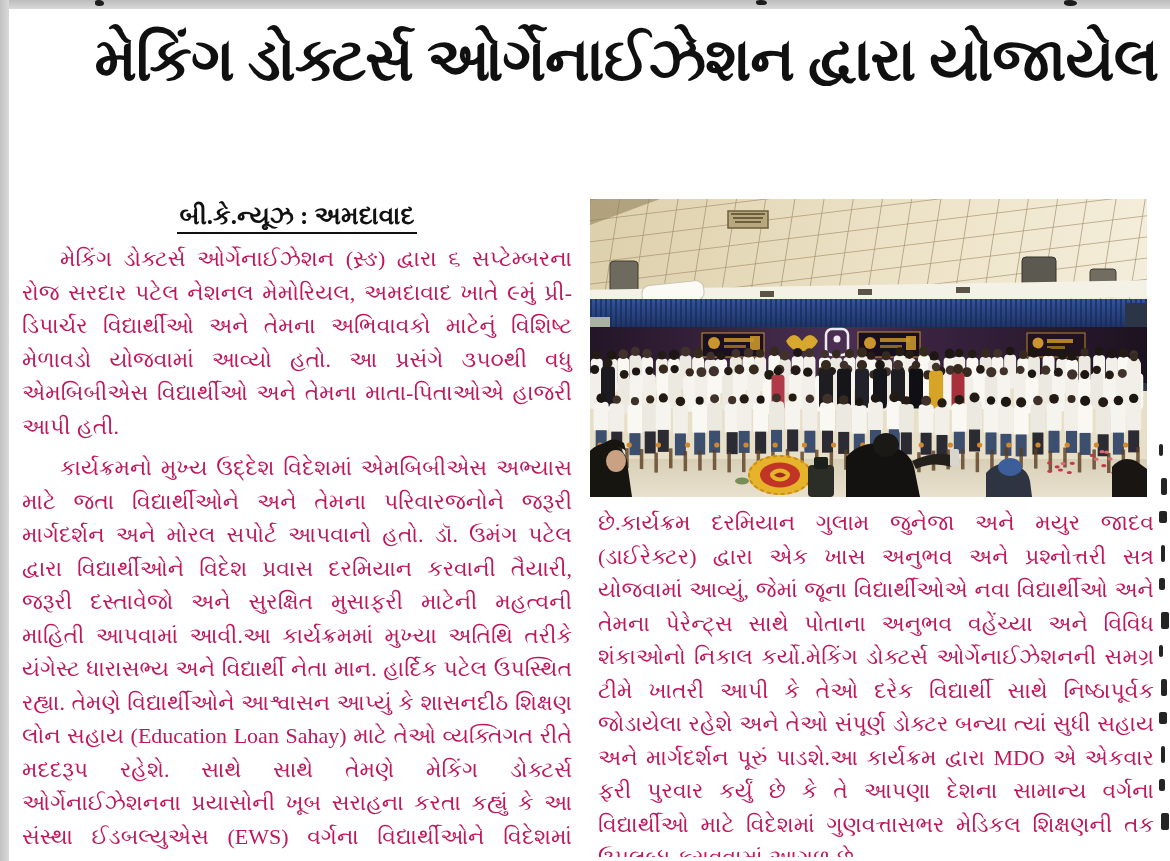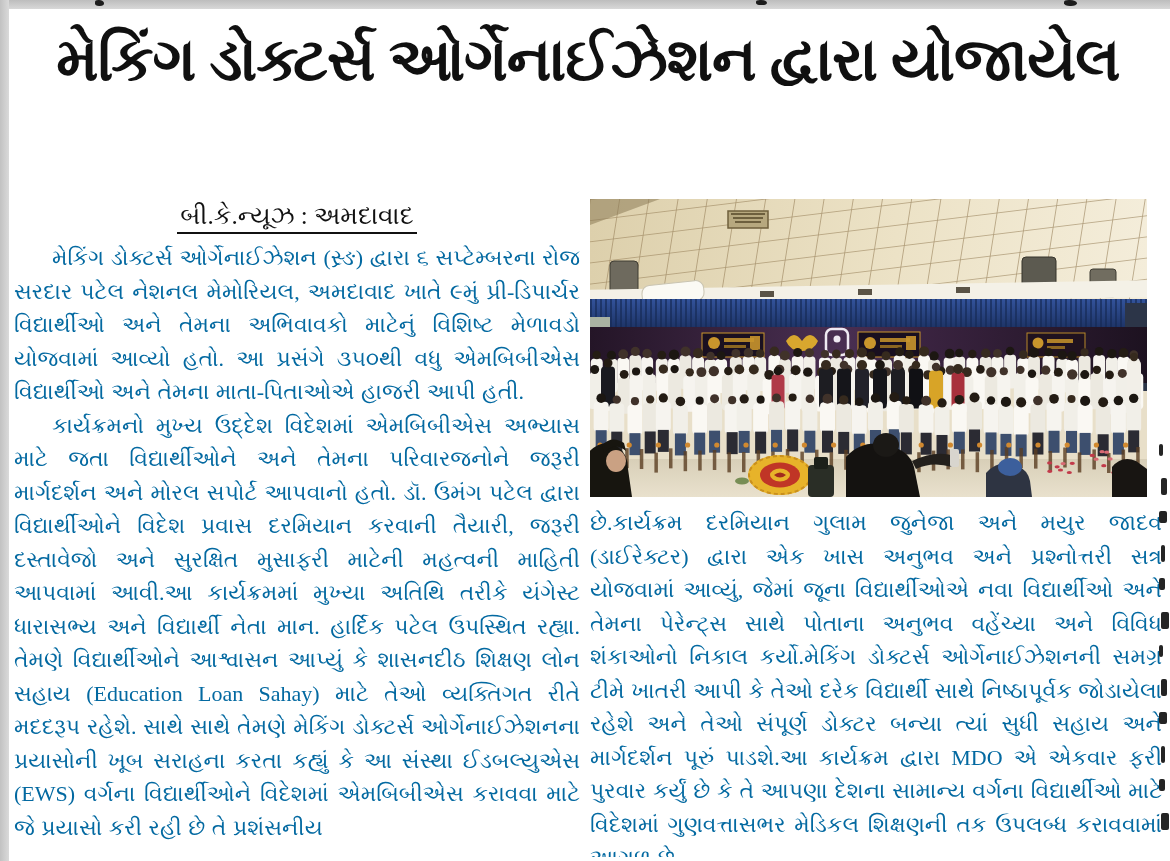--- a/index.html
+++ b/index.html
@@ -8,34 +8,34 @@
     background:#ffffff;
     font-family:"Liberation Serif","DejaVu Serif",serif;
   }
   .edge-top{position:absolute;top:0;left:0;width:1170px;height:9px;
     background:linear-gradient(180deg,#bdbdbd,#d8d8d8);}
   .edge-left{position:absolute;top:0;left:0;width:9px;height:861px;
     background:linear-gradient(90deg,#c2c2c2,#dadada);}
   .scan-fragment{position:absolute;background:#1d1d1d;border-radius:40% 60% 50% 50%;}
   .headline{
     position:absolute;top:20px;left:18px;width:1140px;
-    text-align:center;font-weight:bold;color:#101010;
+    text-align:right;font-weight:bold;color:#101010;
     font-size:60px;line-height:81px;letter-spacing:-1px;
   }
   .columns{position:absolute;top:197px;left:14px;width:1148px;height:660px;}
   .col-left{position:absolute;top:4px;left:0;width:566px;height:656px;overflow:hidden;}
   .col-right{position:absolute;top:0;left:576px;width:572px;height:660px;overflow:hidden;}
   .byline{
     width:-moz-fit-content;width:fit-content;margin:0 auto 7px auto;
-    font-size:25px;font-weight:normal;color:#111;
+    font-size:25px;font-weight:bold;color:#111;
     border-bottom:2.5px solid #111;padding:0 3px 1px 3px;line-height:30px;
   }
   .para{
-    font-size:22px;line-height:33.5px;color:#0369a1;
-    text-align:justify;margin:0;word-spacing:1px;
+    font-size:22px;line-height:33.5px;color:#be185d;
+    text-align:justify;margin:8px;word-spacing:1px;
   }
   .para.indent{text-indent:38px;}
   
   .photo-frame{position:relative;width:557px;height:298px;margin:2px 0 9px 0;
     overflow:hidden;background:#e8dfc9;}
   .photo-frame svg{display:block;}
   
   .edge-mark{position:absolute;background:#242424;border-radius:2px;}
 </style>
 </head>

